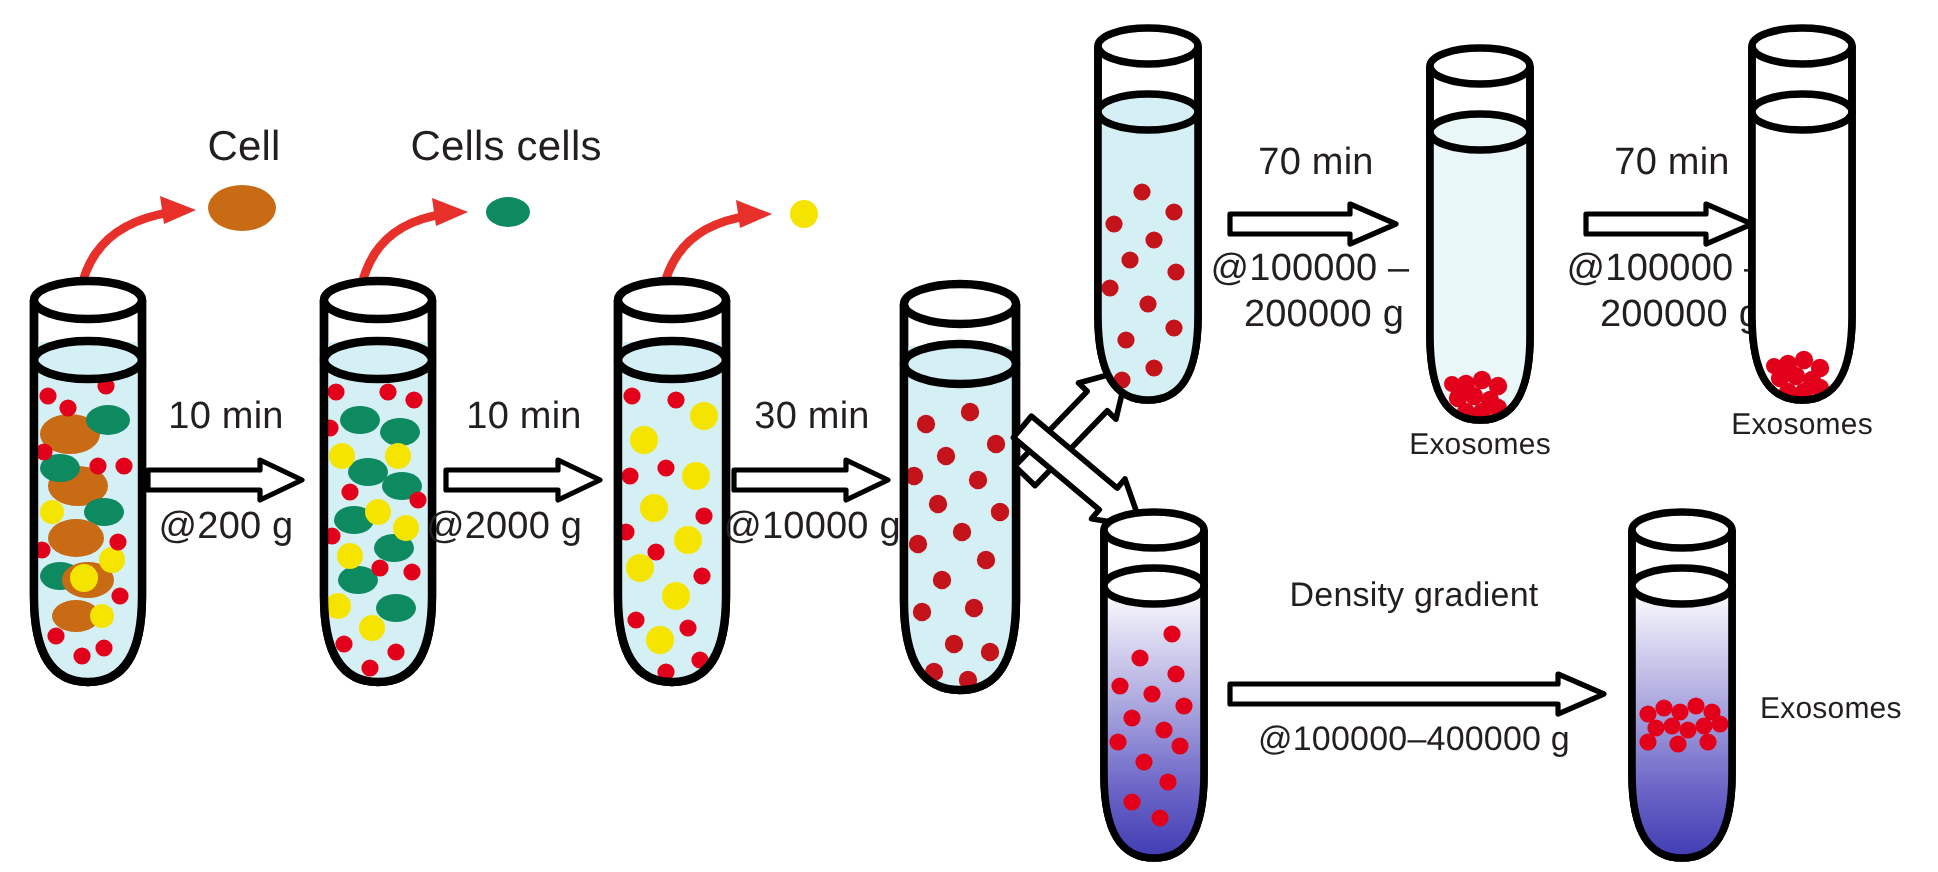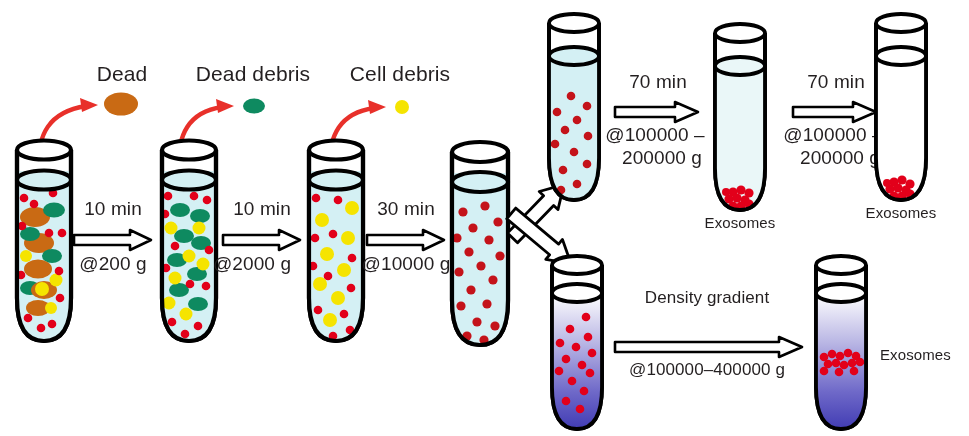--- a/index.html
+++ b/index.html
@@ -14,23 +14,22 @@
   .toplabel{font-size:21px;}
   .exo-cap{font-size:15px;}
   .dg1{font-size:17px;}
   svg{display:block;overflow:visible;}
 </style>
 </head>
 <body>
 
 <div id="stage">
 
-  <div class="lbl toplabel c" style="left:122px;top:62px;">Dead</div>
-  <div class="lbl toplabel c" style="left:253px;top:62px;">Dead debris</div>
-  <div class="lbl toplabel c" style="left:400px;top:62px;">Cell debris</div>
+  <div class="lbl toplabel c" style="left:122px;top:62px;">Cell</div>
+  <div class="lbl toplabel c" style="left:253px;top:62px;">Cells cells</div>
 
   <div class="node" style="left:0px;top:80px;width:470px;height:90px;">
     <svg width="470" height="90" viewBox="0 0 470 90">
 
       <g>
         <path d="M38,88 C38,55 48,32 86,26" fill="none" stroke="#e8302a" stroke-width="4.4" stroke-linecap="round"></path>
         <path d="M98,25 L80,18 L82,32 Z" fill="#e8302a"></path>
       </g>
       <ellipse cx="121" cy="24" rx="17" ry="11.5" fill="#c96a14"></ellipse>
 

